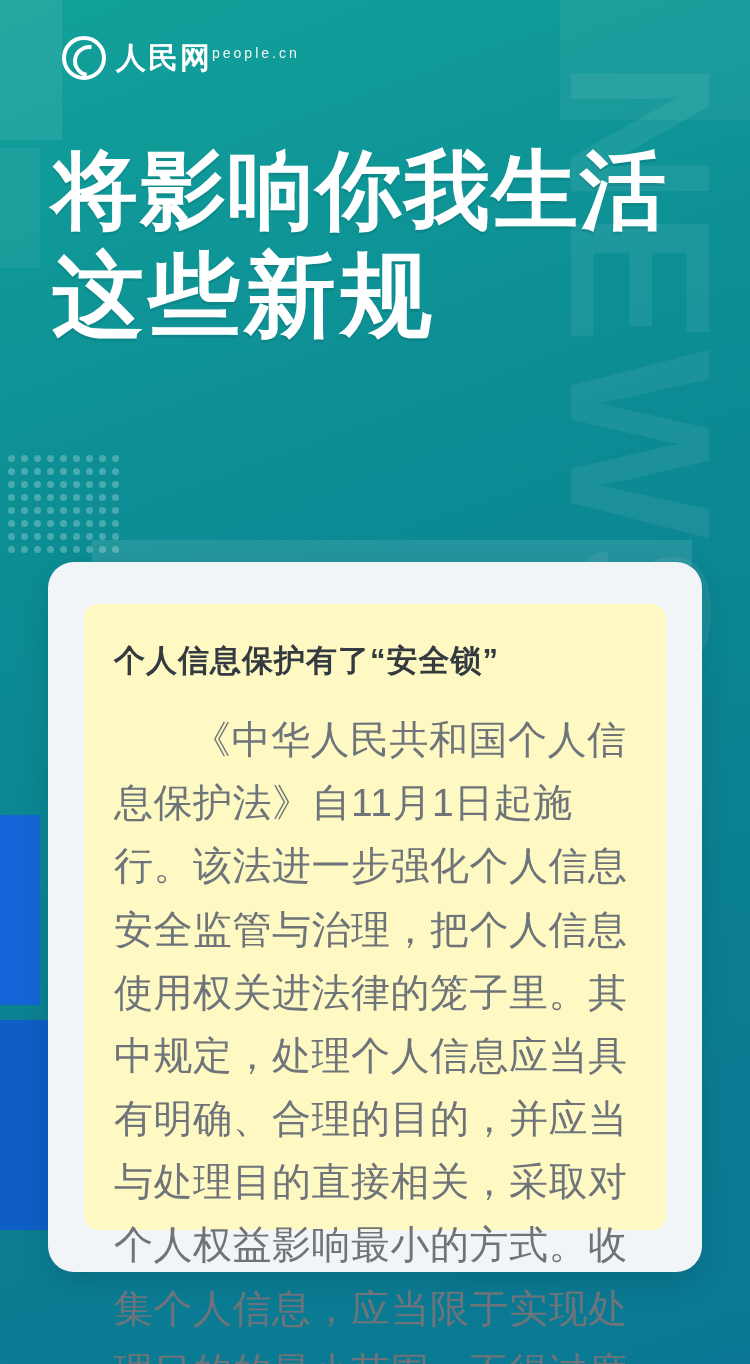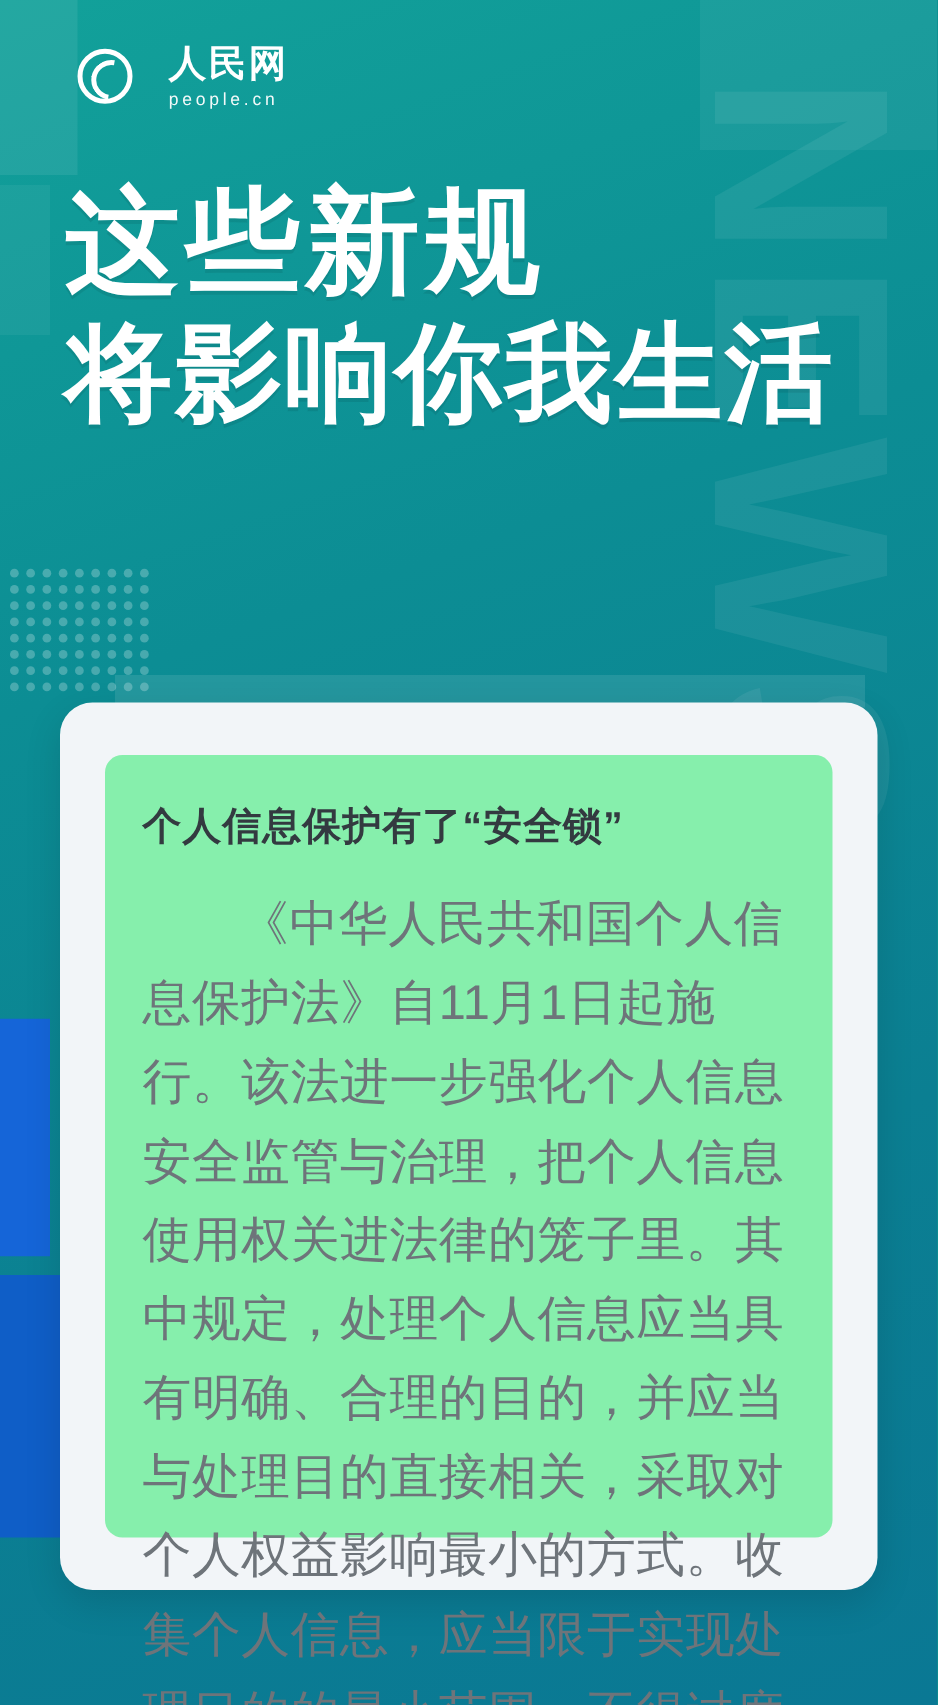--- a/index.html
+++ b/index.html
@@ -97,23 +97,22 @@
     width: 24px;
     height: 24px;
     border-radius: 50%;
     border: 4px solid #ffffff;
     border-right-color: transparent;
     border-bottom-color: transparent;
     transform: rotate(-35deg);
   }
   .logo-text {
     display: flex;
-    flex-direction: column;
+    flex-direction: row;
     justify-content: center;
-    margin-left: 19px;
   }
   .logo-cn {
     color: #ffffff;
     font-size: 30px;
     font-weight: bold;
     letter-spacing: 2px;
     line-height: 1.05;
   }
   .logo-en {
     color: #ffffff;
@@ -170,21 +169,21 @@
     width: 654px;
     height: 710px;
     background: #f2f5f8;
     border-radius: 26px;
     box-shadow: 0 10px 30px rgba(0,0,0,0.12);
     padding: 42px 36px;
   }
   .card-inner {
     width: 100%;
     height: 100%;
-    background: #86efac;
+    background: #fef9c3;
     border-radius: 14px;
     padding: 36px 30px 30px 30px;
   }
   .card-title {
     color: #333a40;
     font-size: 31px;
     font-weight: bold;
     letter-spacing: 1px;
     margin: 0 0 26px 0;
   }
@@ -288,22 +287,22 @@
 
   <div class="logo">
     <div class="logo-mark"></div>
     <div class="logo-text">
       <div class="logo-cn">人民网</div>
       <div class="logo-en">people.cn</div>
     </div>
   </div>
 
   <div class="headline">
+    <div class="line l2">将影响你我生活</div>
     <div class="line l1">这些新规</div>
-    <div class="line l2">将影响你我生活</div>
   </div>
 
 
   <div class="card-outer">
     <div class="card-inner">
       <h2 class="card-title">个人信息保护有了“安全锁”</h2>
       <p class="card-body">《中华人民共和国个人信息保护法》自11月1日起施行。该法进一步强化个人信息安全监管与治理，把个人信息使用权关进法律的笼子里。其中规定，处理个人信息应当具有明确、合理的目的，并应当与处理目的直接相关，采取对个人权益影响最小的方式。收集个人信息，应当限于实现处理目的的最小范围，不得过度收集个人信息。</p>
     </div>
   </div>
 

